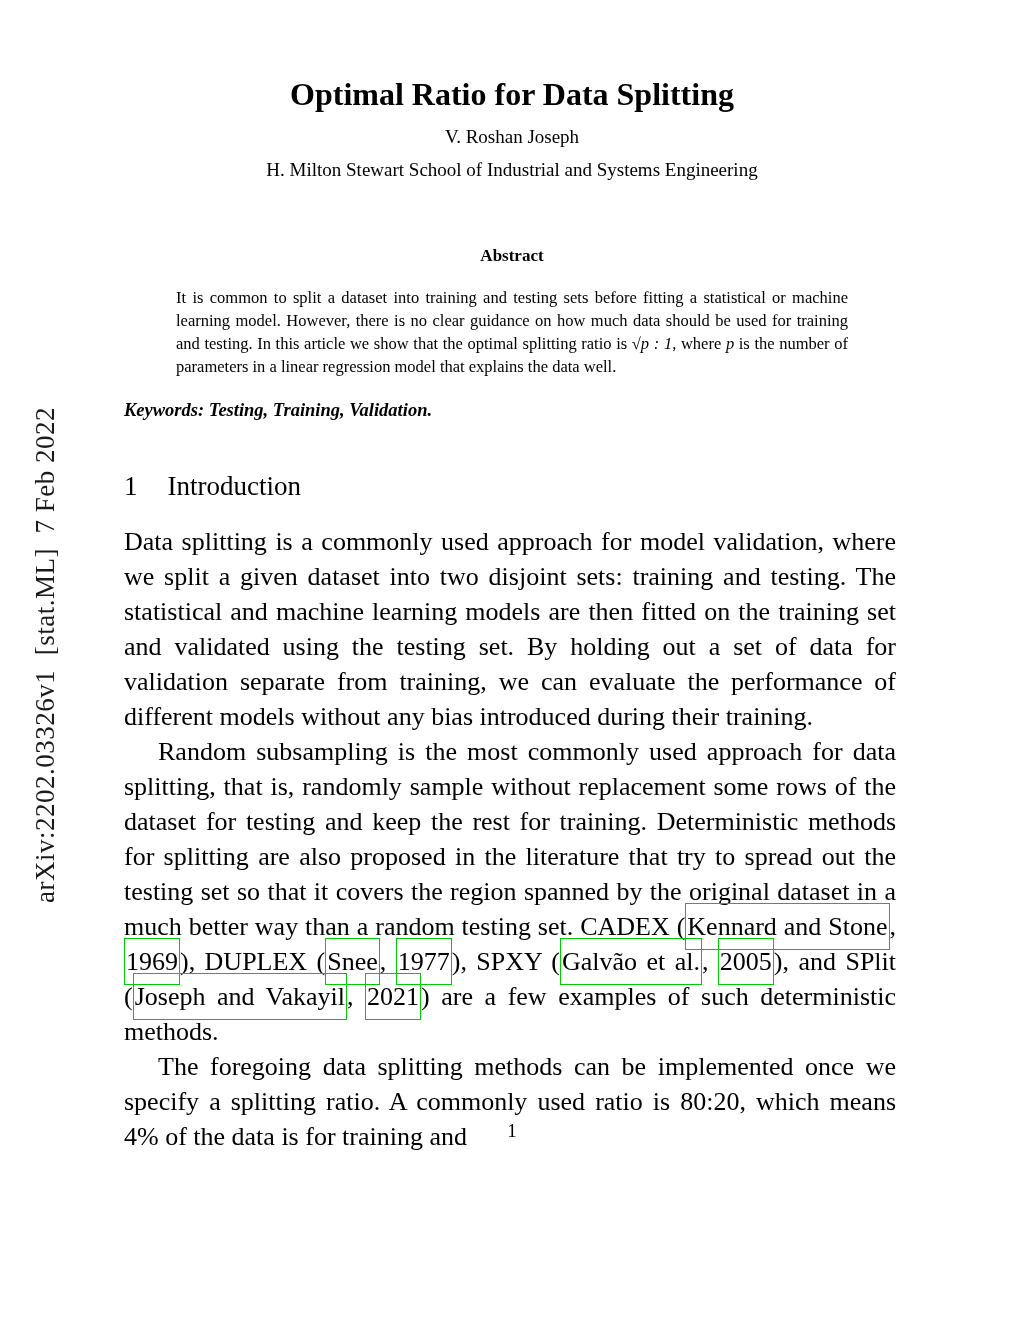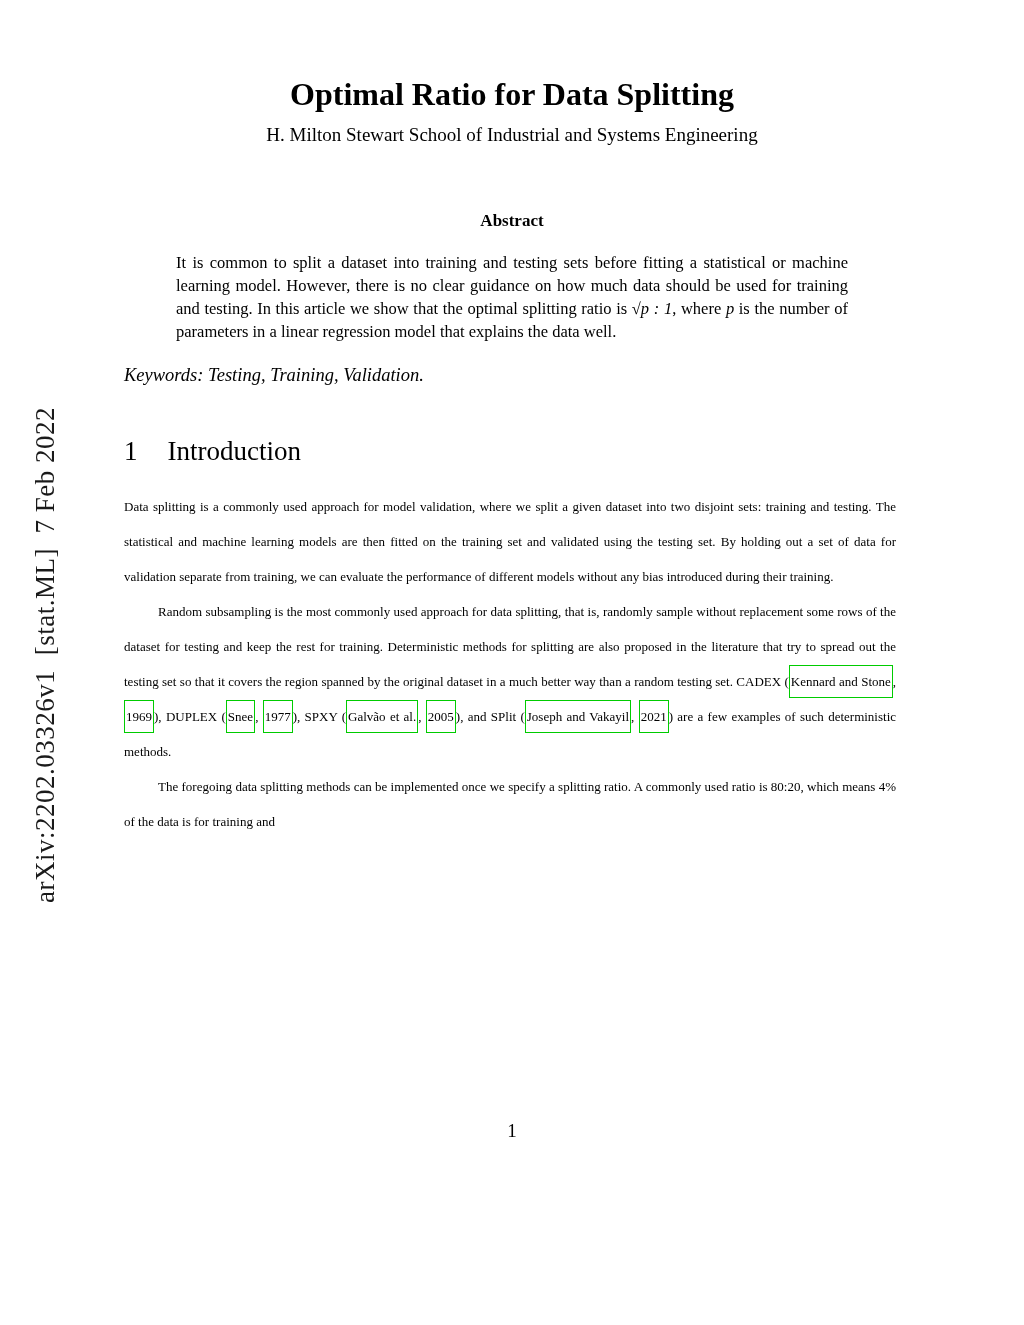--- a/index.html
+++ b/index.html
@@ -56,32 +56,33 @@
     margin: 20px auto 0 auto;
     text-align: justify;
     font-size: 16.5px;
     line-height: 23px;
   }
   .keywords {
     margin: 22px 0 0 124px;
     width: 772px;
     font-style: italic;
     font-size: 18.5px;
+    font-weight: bold;
   }
   .section-heading {
     margin: 50px 0 0 124px;
     font-size: 27px;
     font-weight: normal;
   }
   .section-number { margin-right: 30px; }
   .body-para {
     width: 772px;
     margin: 0 0 0 124px;
     text-align: justify;
-    font-size: 13px;
+    font-size: 26px;
     line-height: 35px;
   }
   .body-para.first { margin-top: 22px; }
   .body-para.indent { text-indent: 34px; }
   .cite-link {
     border: 1.5px solid #00CC00;
     padding: 8px 1px;
   }
   .math { font-style: italic; }
   .page-number {
@@ -95,20 +96,21 @@
 </style>
 </head>
 <body>
 
 <div class="page">
 
   <div class="arxiv-sidebar">arXiv:2202.03326v1  [stat.ML]  7 Feb 2022</div>
 
   <h1 class="title">Optimal Ratio for Data Splitting</h1>
 
+  <div class="author">V. Roshan Joseph</div>
 
   <div class="affil first">H. Milton Stewart School of Industrial and Systems Engineering</div>
 
 
   <div class="abstract-heading">Abstract</div>
 
   <p class="abstract-body"><span>It is common to split a dataset into training and testing sets before fitting a statistical or machine learning model. However, there is no clear guidance on how much data should be used for training and testing. In this article we show that the optimal splitting ratio is </span><span class="math">√p : 1</span><span>, where </span><span class="math">p</span><span> is the number of parameters in a linear regression model that explains the data well.</span></p>
 
   <p class="keywords">Keywords: Testing, Training, Validation.</p>
 

